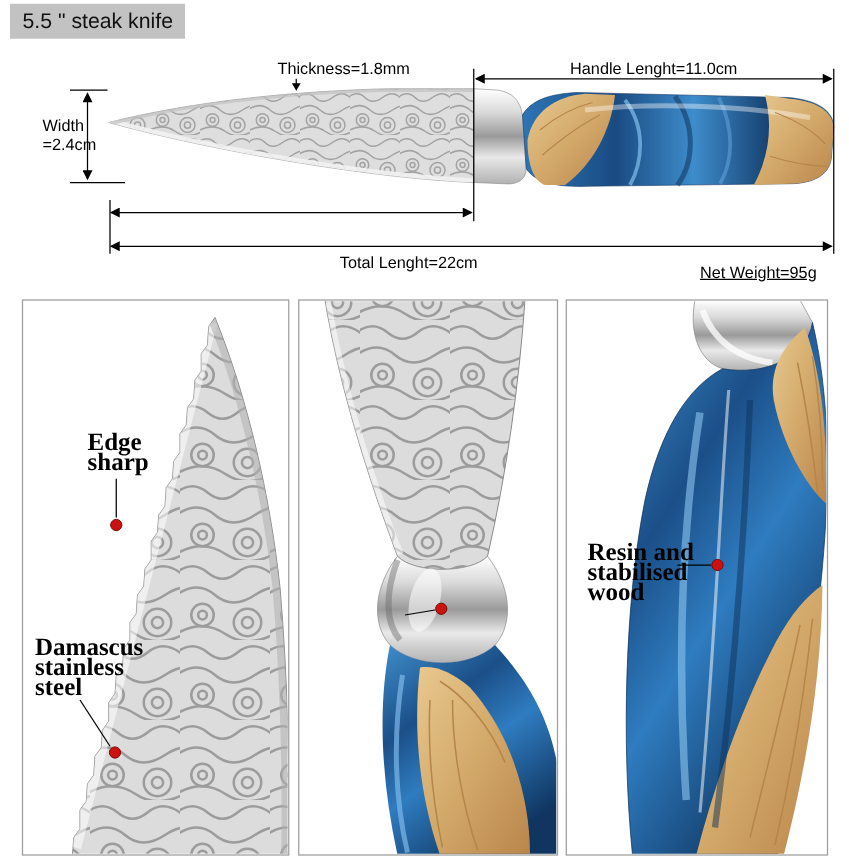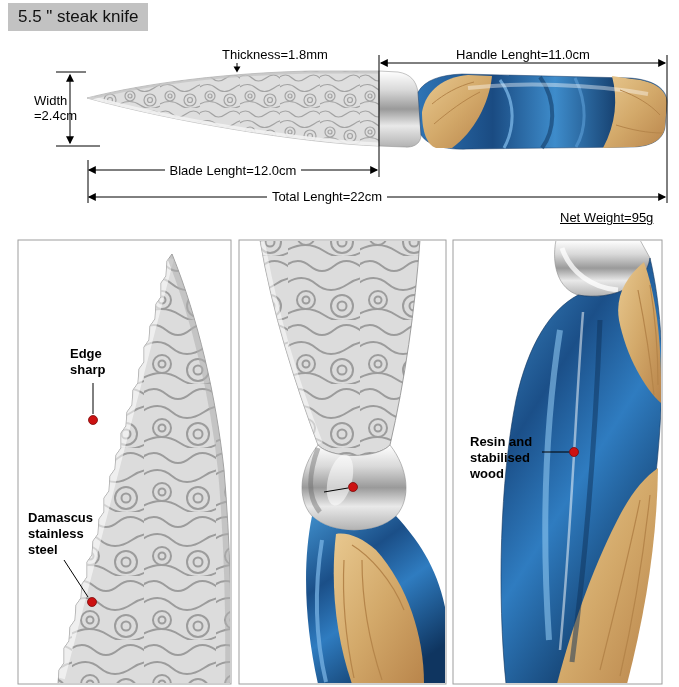--- a/index.html
+++ b/index.html
@@ -5,21 +5,21 @@
   html,body{margin:0;padding:0;background:#fff;}
   .stage{position:relative;width:679px;height:687px;background:#fff;overflow:hidden;
          font-family:"Liberation Sans",sans-serif;color:#000;}
   .art{position:absolute;left:0;top:0;}
   .lbl{position:absolute;font-size:13px;line-height:15px;white-space:nowrap;}
   .product-label{position:absolute;left:8px;top:3px;background:#c2c2c2;color:#111;
          font-size:17px;line-height:20px;padding:4px 10px;}
   .center{text-align:center;}
   .onLine{background:#fff;padding:0 5px;display:inline-block;}
   .multiline{white-space:pre-line;margin-left:14px;}
-  .callout{position:absolute;font-size:13px;line-height:16px;font-weight:bold;white-space:pre-line;}
+  .callout{position:absolute;font-size:20px;line-height:16px;font-weight:bold;white-space:pre-line;font-family:Liberation Serif, serif;}
   .right{text-align:left;text-decoration:underline;}
 </style>
 </head>
 <body>
 
 <div class="stage">
 
 <svg class="art" width="679" height="687" viewBox="0 0 679 687">
   <defs>
     <marker id="ah" markerWidth="9" markerHeight="8" viewBox="0 0 10 10" refX="8.5" refY="5" orient="auto-start-reverse">
@@ -187,22 +187,21 @@
     <circle cx="574" cy="452" r="4.5" fill="#cc1111" stroke="#7a0a0a" stroke-width="0.8"></circle>
   </g>
 </svg>
 
 <div class="product-label">5.5 " steak knife</div>
 
 <div class="lbl" style="left:178px;top:47px;margin-left:44px;">Thickness=1.8mm</div>
 <div class="lbl center" style="left:381px;top:47px;width:284px;">Handle Lenght=11.0cm</div>
 <div class="lbl multiline" style="left:20px;top:93px;">Width
 =2.4cm</div>
-<div class="lbl center" style="left:89px;top:163px;width:288px;"><span class="onLine">Blade Lenght=12.0cm</span></div>
-<div class="lbl center" style="left:89px;top:189px;width:476px;"><span class="onLine">Total Lenght=22cm</span></div>
+<div class="lbl center" style="left:89px;top:202px;width:476px;"><span class="onLine">Total Lenght=22cm</span></div>
 <div class="lbl right" style="left:560px;top:210px;width:108px;">Net Weight=95g</div>
 
 <div class="callout" style="left:70px;top:346px;">Edge
 sharp</div>
 <div class="callout" style="left:28px;top:510px;">Damascus
 stainless
 steel</div>
 <div class="callout" style="left:470px;top:434px;">Resin and
 stabilised
 wood</div>

